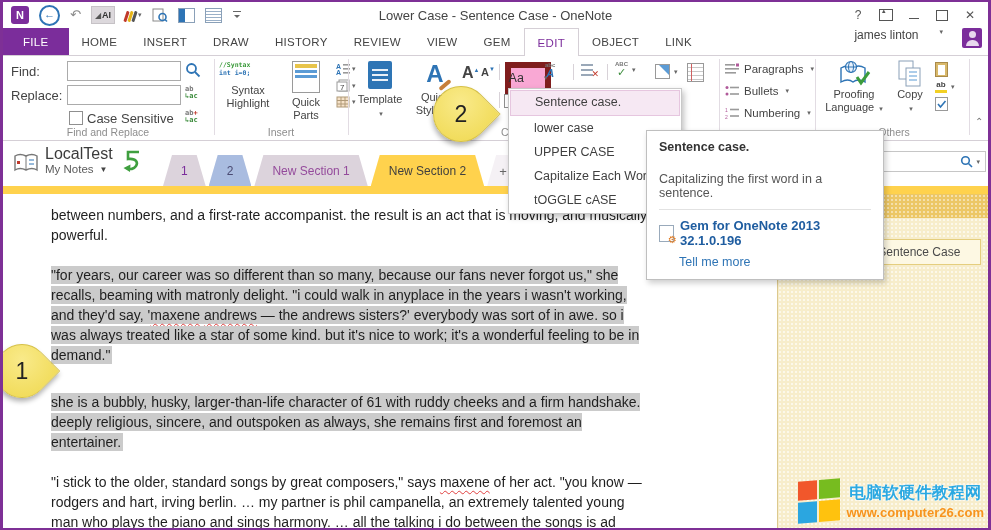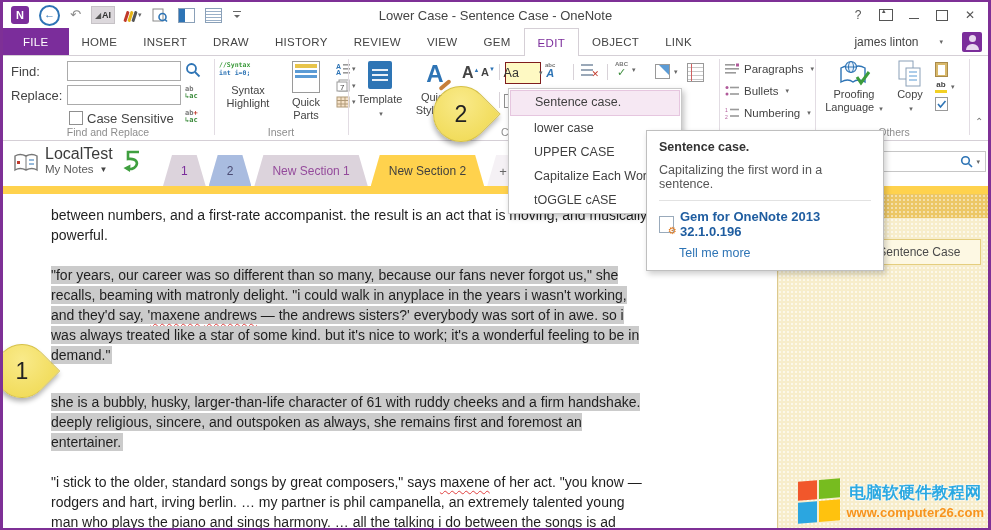--- a/index.html
+++ b/index.html
@@ -31,21 +31,21 @@
   .wbtn{width:28px;height:22px;display:flex;align-items:center;justify-content:center;color:#555;font-size:12px;}
   .ropts{width:12px;height:10px;border:1px solid #555;position:relative;}
   .ropts::after{content:"▴";position:absolute;top:-3px;left:2px;font-size:7px;color:#555;}
   .minbar{width:10px;height:1px;background:#555;margin-top:6px;}
   .maxbox{width:10px;height:9px;border:1px solid #555;}
   
   .tabrow{position:relative;height:27px;display:flex;align-items:stretch;background:#fff;}
   .rtab{padding:0 13px;display:flex;align-items:center;font-size:11.5px;letter-spacing:.3px;color:#444;position:relative;}
   .rtab.file{background:#7b2d9b;color:#fff;padding:0 20px;}
   .rtab.active{background:#fff;color:#7b2d9b;border:1px solid #d5cfd6;border-bottom:none;z-index:5;margin-bottom:-1px;}
-  .userblock{position:absolute;right:6px;top:0;height:27px;display:flex;align-items:center;gap:19px;font-size:12px;color:#444;}
+  .userblock{position:absolute;right:6px;top:0;height:27px;display:flex;gap:19px;font-size:12px;color:#444;}
   .avatar{width:20px;height:20px;background:#7b2d9b;border-radius:2px;position:relative;}
   .avatar::before{content:"";position:absolute;top:3px;left:6.5px;width:7px;height:7px;border-radius:50%;background:#e8d8ee;}
   .avatar::after{content:"";position:absolute;bottom:2px;left:3.5px;width:13px;height:6px;border-radius:6px 6px 0 0;background:#e8d8ee;}
   
   .ribbon{position:relative;height:86px;background:#fff;border-top:1px solid #d5cfd6;border-bottom:1px solid #d5cfd6;box-sizing:border-box;}
   .gsep{position:absolute;top:3px;bottom:5px;width:1px;background:#e2dce3;}
   .glabel{position:absolute;bottom:2px;font-size:10.5px;color:#8d8d8d;text-align:center;margin-top:17px;}
   .flbl{position:absolute;font-size:13px;color:#444;}
   .finput{position:absolute;width:106px;height:18px;border:1px solid #ababab;font-size:12px;padding:0 3px;font-family:inherit;}
   .ckbox{position:absolute;width:12px;height:12px;border:1px solid #8f8f8f;background:#fff;}
@@ -60,21 +60,21 @@
   .qpic i+i{background:#5b9bd5;height:3px;}
   .tmplic{width:24px;height:28px;background:#2e75b5;border-radius:2px;margin:0 auto;display:flex;flex-direction:column;justify-content:center;gap:3px;padding:0 4px;box-sizing:border-box;}
   .tmplic i{display:block;height:2px;background:#fff;opacity:.9;}
   .qsic{position:relative;width:30px;height:28px;margin:0 auto;}
   .qsic .A{font-size:24px;font-weight:bold;color:#2e74b5;line-height:26px;}
   .qsic .brush{position:absolute;right:-2px;bottom:2px;width:14px;height:4px;background:#c77f3a;transform:rotate(-40deg);border-radius:2px;}
   .smallcol{position:absolute;display:flex;flex-direction:column;gap:4px;}
   .sic{display:flex;align-items:center;gap:2px;font-size:7px;color:#666;}
   .vline{position:absolute;width:1px;background:#d8d2d8;}
   .fontA{font-weight:bold;color:#444;}
-  .aabtn{position:absolute;background:#fef9c3;border:1px solid #7f1d1d;display:flex;align-items:center;justify-content:center;gap:18px;font-size:12.5px;color:#333;}
+  .aabtn{position:absolute;background:#f9a8d4;border:6px solid #7f1d1d;display:flex;align-items:center;justify-content:center;gap:18px;font-size:12.5px;color:#333;}
   .stackic{display:flex;flex-direction:column;align-items:center;line-height:1;}
   .stackic .top{font-size:6px;color:#777;font-weight:bold;letter-spacing:0;}
   .stackic .bot{font-size:11px;font-weight:bold;}
   .clearic{position:relative;width:16px;height:13px;}
   .clearic i{position:absolute;left:0;right:4px;height:1.5px;background:#9aa8b8;}
   .clearic .x{position:absolute;right:-2px;bottom:-2px;color:#c0392b;font-size:9px;font-weight:bold;}
   .flipic{width:13px;height:13px;border:1px solid #999;background:#fff;position:relative;}
   .flipic::after{content:"";position:absolute;right:0;top:0;border:5px solid transparent;border-top-color:#5b9bd5;border-right-color:#5b9bd5;}
   .ruleic{width:15px;height:17px;border:1px solid #999;background:repeating-linear-gradient(#fff 0 3px,#c9c9c9 3px 4px);position:relative;}
   .ruleic::before{content:"";position:absolute;left:3px;top:0;bottom:0;width:1px;background:#d06060;}
@@ -124,21 +124,21 @@
   .searchbox{position:absolute;left:779px;top:149px;width:204px;height:21px;background:#fff;border:1px solid #c6c6c6;
     display:flex;align-items:center;box-sizing:border-box;z-index:20;}
   .searchbox input{flex:1;border:none;outline:none;height:16px;font-size:12px;min-width:0;padding:0 4px;font-family:inherit;}
   .menu{position:absolute;left:505px;top:86px;width:170px;background:#fff;border:1px solid #c8c8c8;
     box-shadow:2px 3px 6px rgba(0,0,0,.25);z-index:50;padding:1px;}
   .mi{height:24px;line-height:24px;padding-left:24px;font-size:12.5px;color:#3f3f3f;white-space:nowrap;}
   .mi.hl{background:#f6e8f3;border:1px solid #e6c6df;line-height:22px;}
   .tooltip{position:absolute;left:643px;top:128px;width:238px;background:#fff;border:1px solid #bfbfbf;
     box-shadow:2px 3px 6px rgba(0,0,0,.2);z-index:60;padding:9px 12px 10px;box-sizing:border-box;}
   .tt-title{font-size:12.5px;font-weight:bold;color:#333;}
-  .tt-desc{font-size:12.5px;color:#555;margin-top:9px;}
+  .tt-desc{font-size:12.5px;color:#555;margin-top:18px;}
   .tt-div{border-top:1px solid #e2e2e2;margin:9px 0 8px;}
   .tt-addin{display:flex;align-items:center;gap:6px;font-size:13px;font-weight:bold;color:#1f5da0;}
   .gemic{position:relative;width:13px;height:15px;border:1px solid #9ab;background:#fff;flex:none;}
   .gemic::after{content:"⚙";position:absolute;right:-4px;bottom:-4px;font-size:10px;color:#e07a20;}
   .tt-link{font-size:12.5px;color:#2e74b5;margin:7px 0 0 20px;}
   .callout{position:absolute;border-radius:50% 0 50% 50%;transform:rotate(45deg);
     background:radial-gradient(circle at 35% 35%,#f9ea8a,#efd84e);border:1px solid #d5c048;
     box-shadow:2px 3px 5px rgba(0,0,0,.3);display:flex;align-items:center;justify-content:center;z-index:40;}
   .callout>span{transform:rotate(-45deg);font-size:23px;color:#222;}
   .clipC{position:absolute;left:498px;bottom:2px;font-size:10.5px;color:#8d8d8d;z-index:1;}

